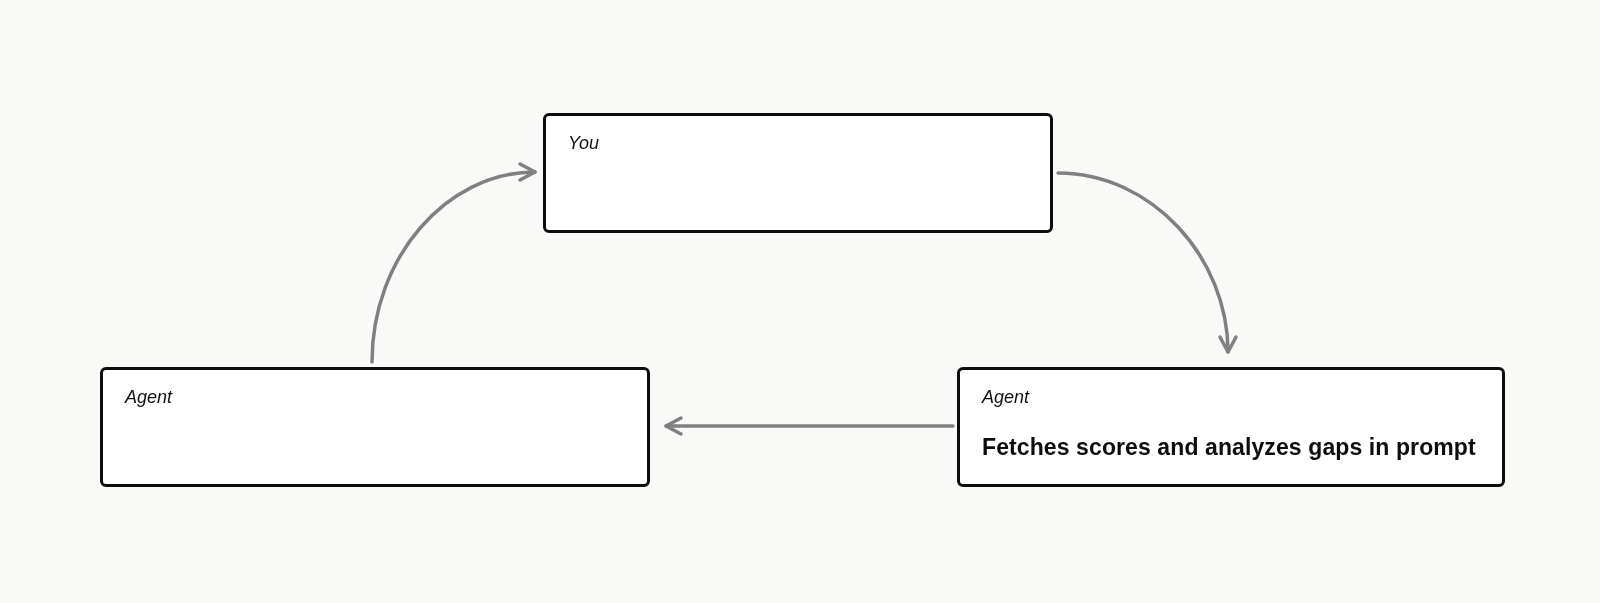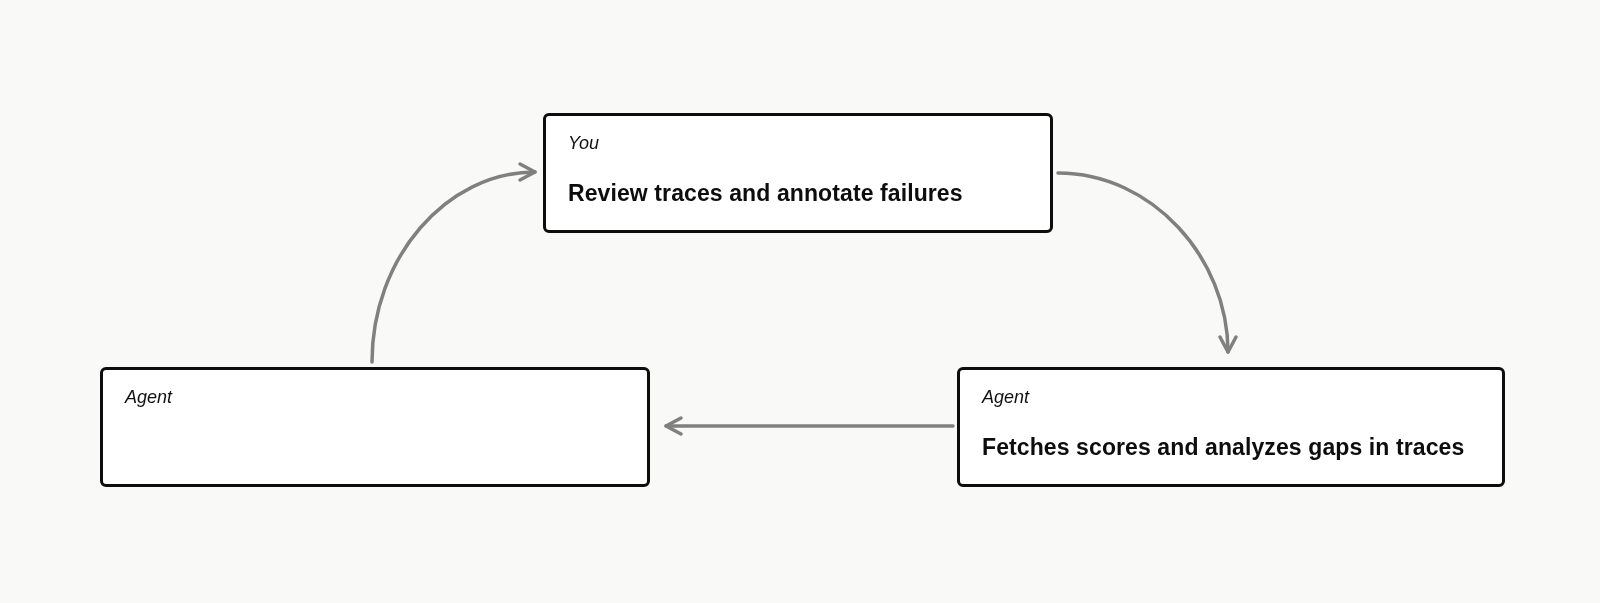--- a/index.html
+++ b/index.html
@@ -64,25 +64,24 @@
 
     <path d="M 1058 173 C 1152 173, 1228 258, 1228 352" fill="none" stroke="#808080" stroke-width="3.5" stroke-linecap="round" marker-end="url(#chevron)"></path>
 
     <path d="M 953 426 L 666 426" fill="none" stroke="#808080" stroke-width="3.5" stroke-linecap="round" marker-end="url(#chevron)"></path>
 
     <path d="M 372 362 C 372 258, 446 172, 535 172" fill="none" stroke="#808080" stroke-width="3.5" stroke-linecap="round" marker-end="url(#chevron)"></path>
   </svg>
 
   <div class="node node-you">
     <div class="node-label">You</div>
-    <div class="node-title">Review traces and annotate failures</div>
   </div>
 
   <div class="node node-fetch">
     <div class="node-label">Agent</div>
-    <div class="node-title">Fetches scores and analyzes gaps in traces</div>
+    <div class="node-title">Fetches scores and analyzes gaps in prompt</div>
   </div>
 
   <div class="node node-update">
     <div class="node-label">Agent</div>
   </div>
 
 </div>
 
 </body></html>

